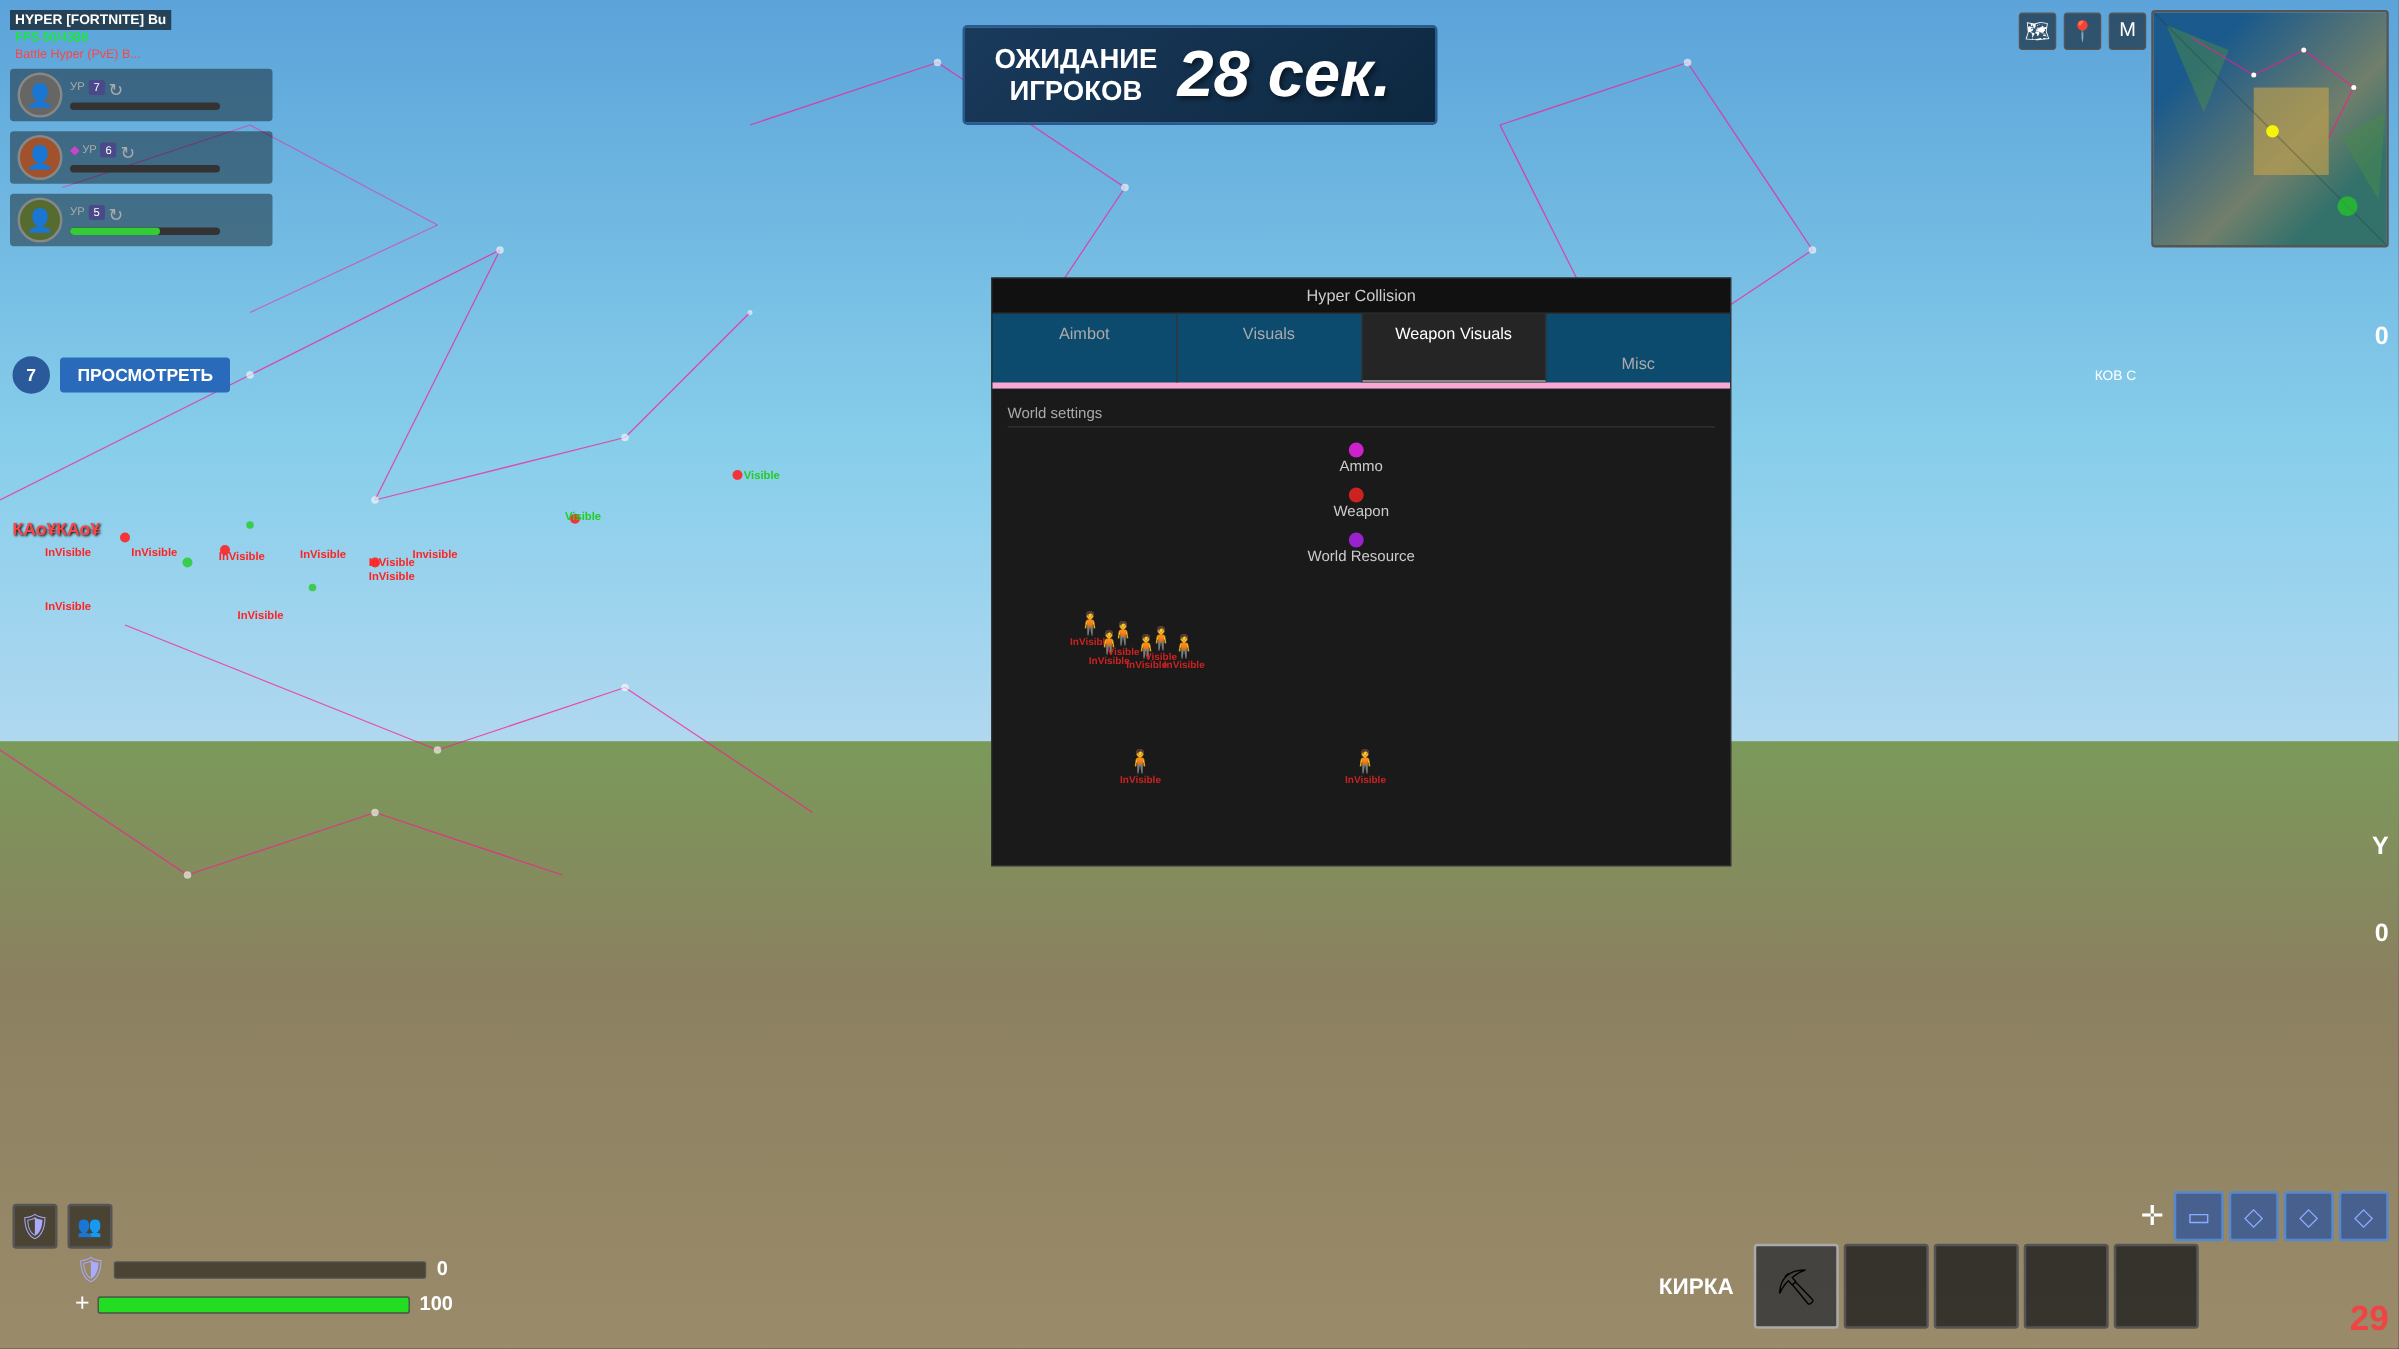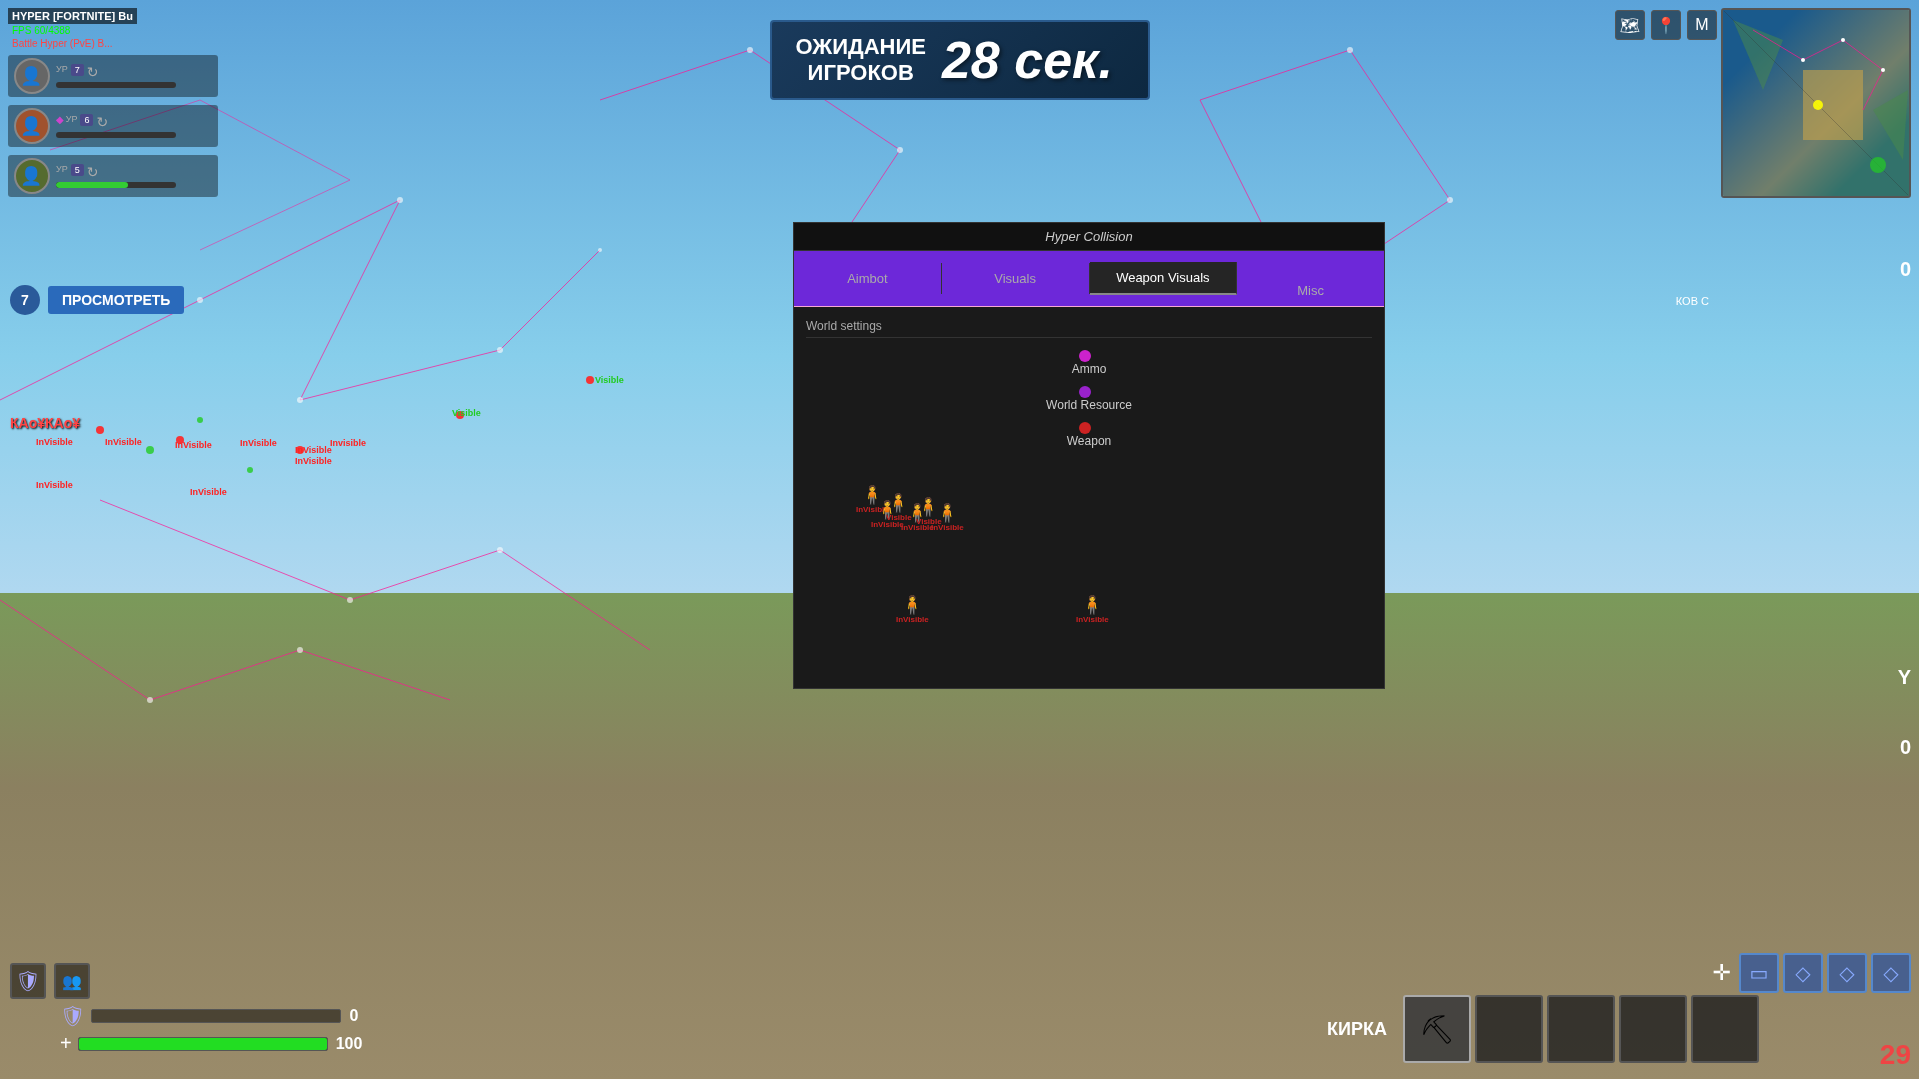--- a/index.html
+++ b/index.html
@@ -371,28 +371,26 @@
       z-index: 100;
     }
 
     .panel-title-bar {
       background: #111;
       padding: 6px 12px;
       color: #ccc;
       font-size: 13px;
       text-align: center;
       border-bottom: 1px solid #333;
-      font-style: italic;
     }
 
     .panel-tabs {
       display: flex;
-      background: #6d28d9;
-      border-bottom: 1px solid #f9a8d4;
-      align-items: center;
+      background: #0c4a6e;
+      border-bottom: 5px solid #f9a8d4;
     }
 
     .panel-tab {
       flex: 1;
       padding: 8px 4px;
       text-align: center;
       color: #aaa;
       font-size: 13px;
       cursor: pointer;
       border-right: 1px solid #333;
@@ -763,26 +761,26 @@
     <div class="panel-tab active">Weapon Visuals</div>
     <div class="panel-tab">Misc</div>
   </div>
   <div class="panel-content">
     <div class="section-header">World settings</div>
     <div class="setting-row">
       <div class="setting-color-dot" style="background:#cc22cc;"></div>
       <span class="setting-label">Ammo</span>
     </div>
     <div class="setting-row">
+      <div class="setting-color-dot" style="background:#cc2222;"></div>
+      <span class="setting-label">Weapon</span>
+    </div>
+    <div class="setting-row">
       <div class="setting-color-dot" style="background:#9922cc;"></div>
       <span class="setting-label">World Resource</span>
-    </div>
-    <div class="setting-row">
-      <div class="setting-color-dot" style="background:#cc2222;"></div>
-      <span class="setting-label">Weapon</span>
     </div>
 
     <div class="entity-display">
 
       <div class="entity-icon" style="left:50px; top:30px;">
         <span class="entity-figure">🧍</span>
         <span class="entity-label">InVisible</span>
       </div>
       <div class="entity-icon" style="left:65px; top:45px;">
         <span class="entity-figure">🧍</span>

